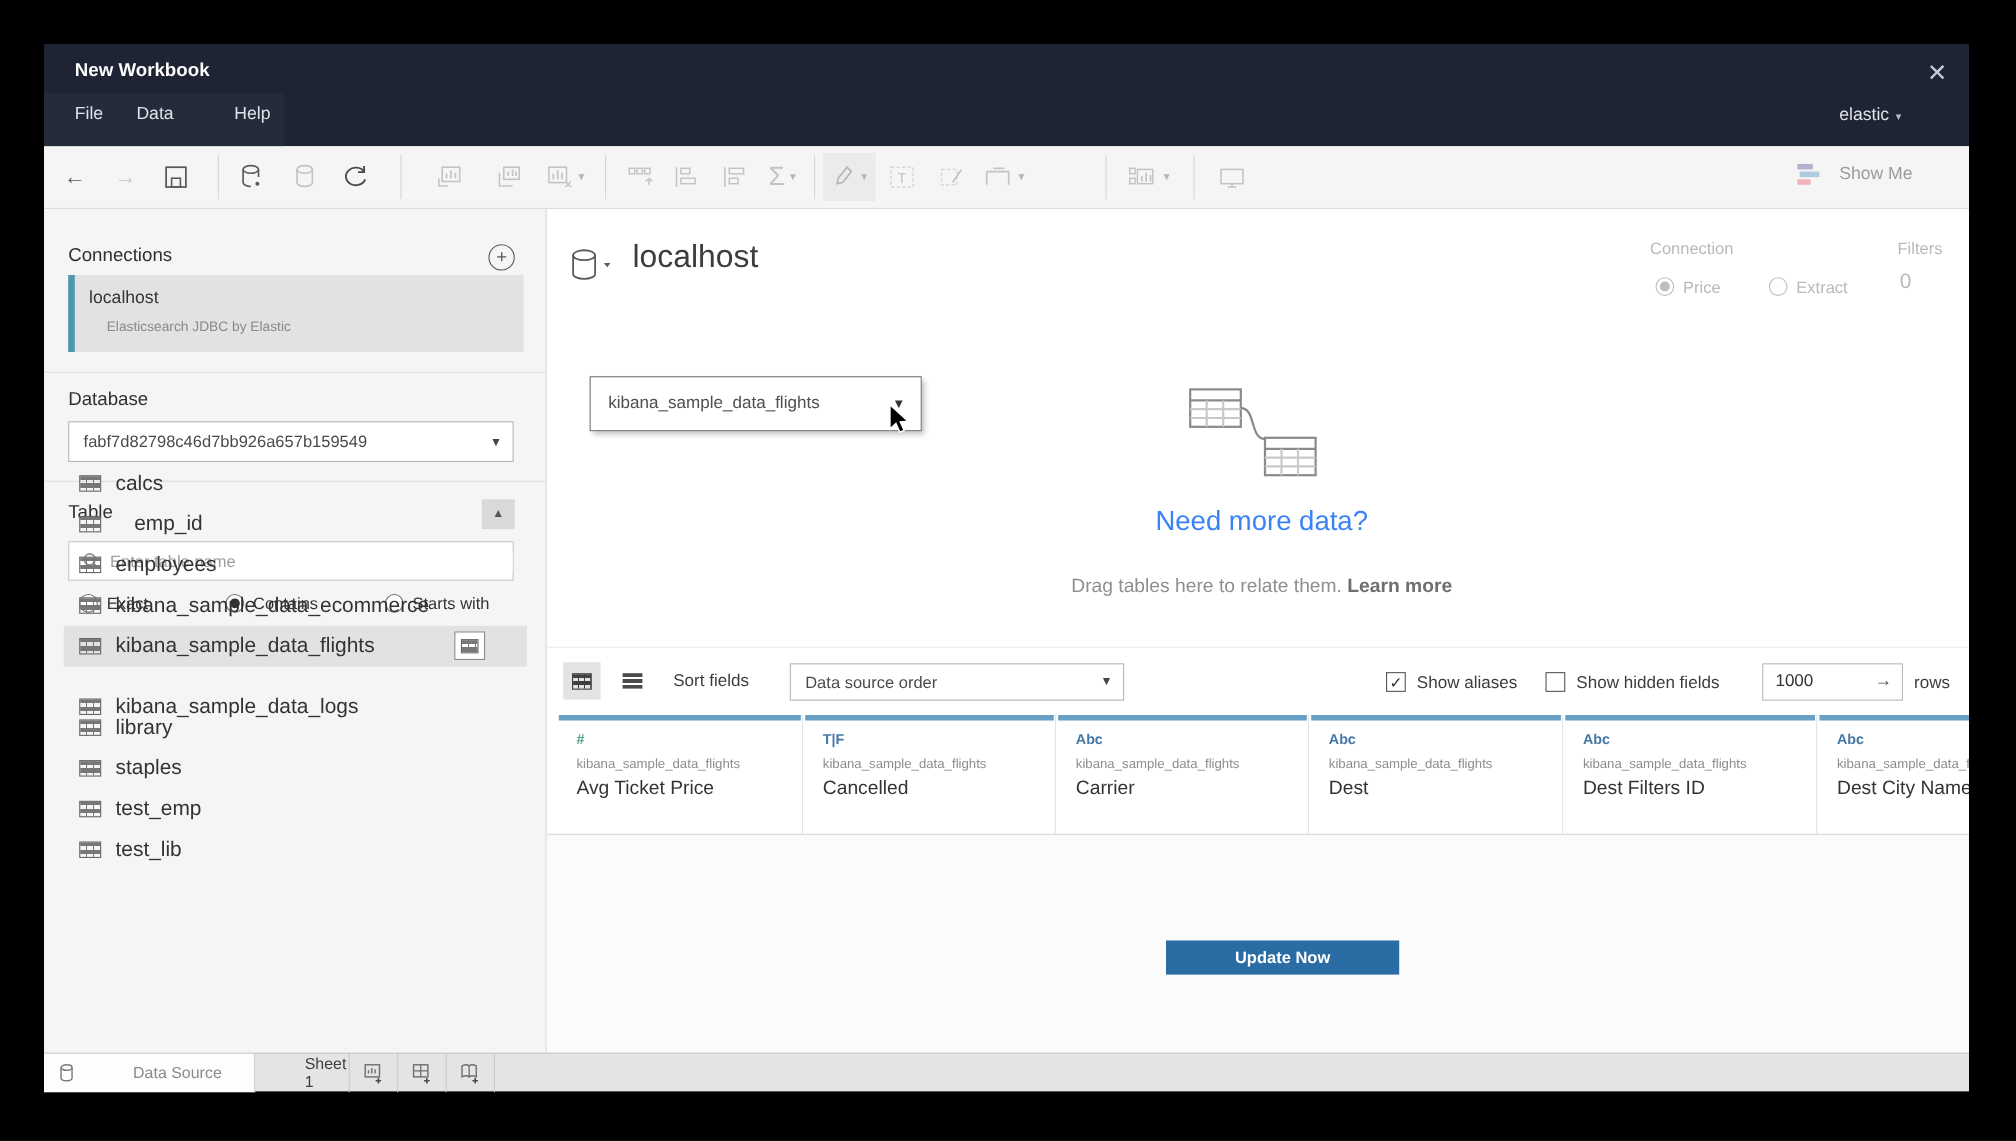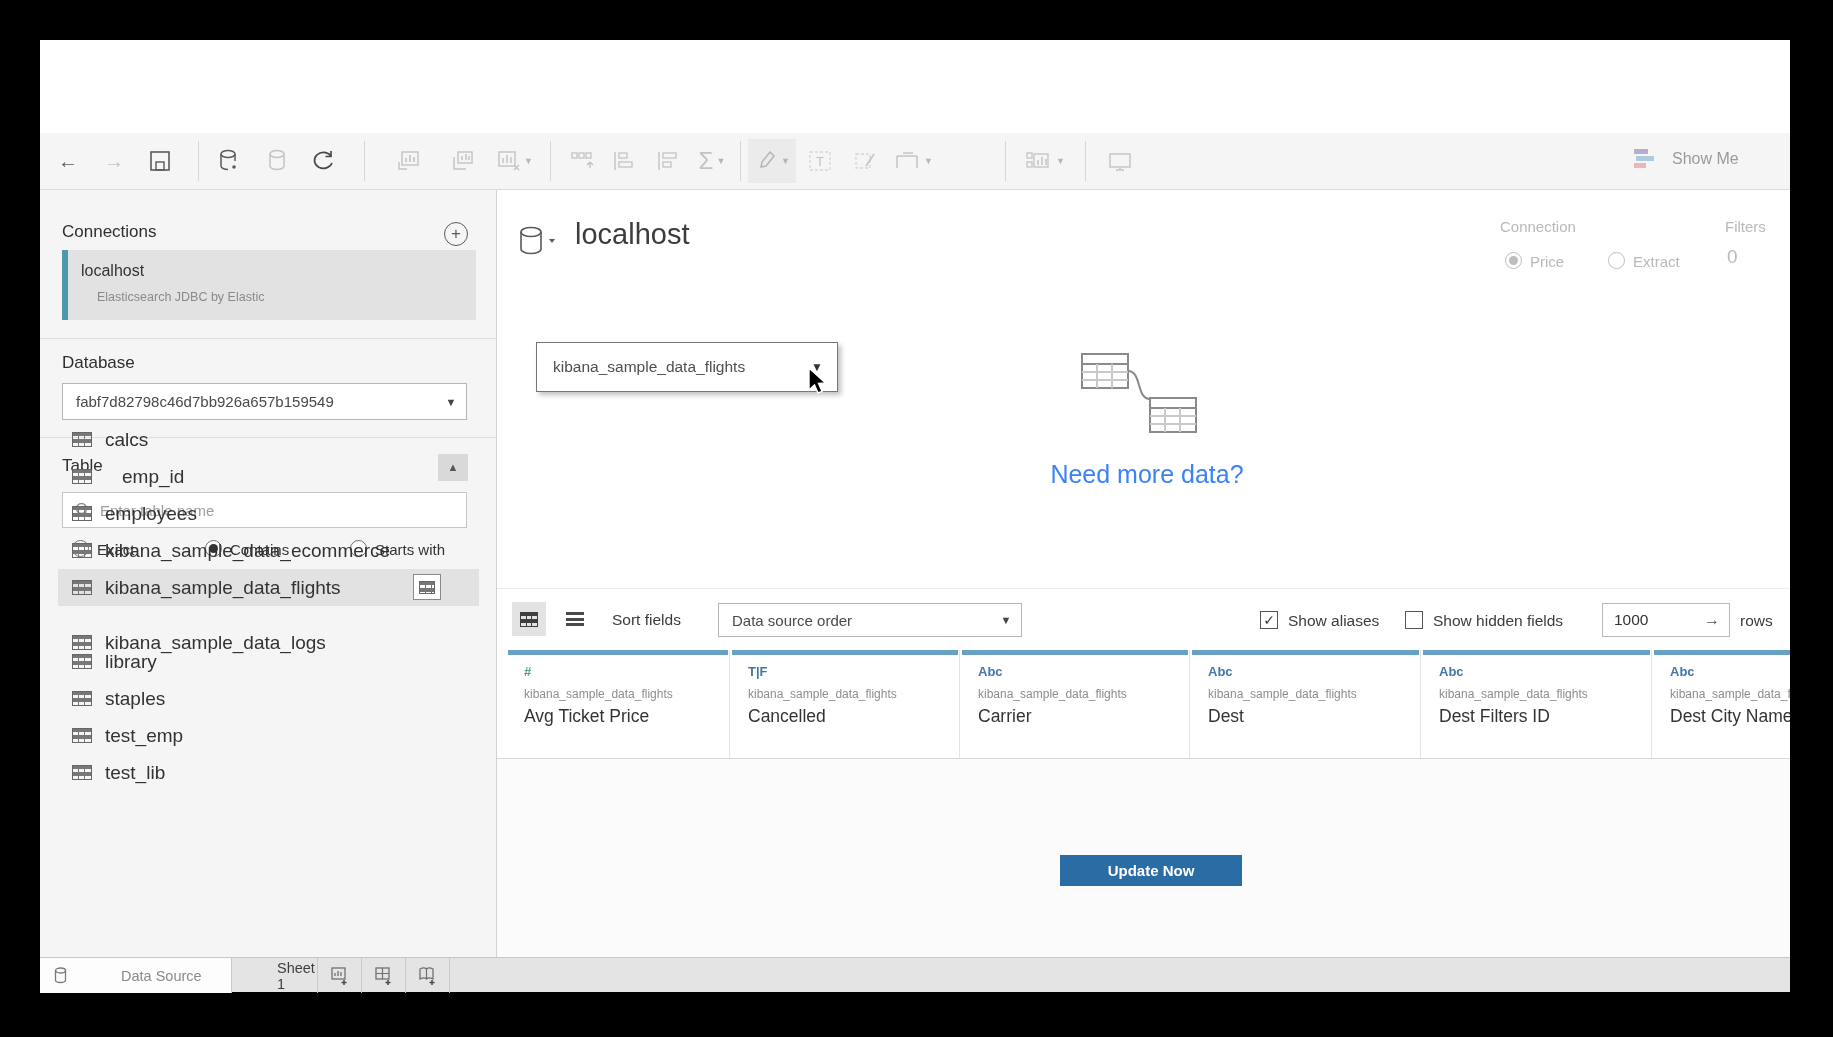--- a/index.html
+++ b/index.html
@@ -91,36 +91,45 @@
   .rows-input span.val { flex:1; padding-left:11px; font-size:15.5px; color:#333; }
   .rows-input span.arr { width:34px; text-align:center; color:#555; font-size:16px; }
 
   
   .colhead { position:absolute; top:460px; height:108px; background:#fff; border-right:1px solid #e4e4e4; }
   .colbar { position:absolute; left:0; top:0; height:5px; background:#69a0c5; }
   .coltype { position:absolute; left:16px; top:14px; font-size:13px; font-weight:bold; }
   .coltable { position:absolute; left:16px; top:37px; font-size:12px; color:#8d8d8d; white-space:nowrap; }
   .colfield { position:absolute; left:16px; top:56px; font-size:17.5px; color:#333; white-space:nowrap; }
   .gridarea { position:absolute; left:0; top:568px; width:1293px; height:199px; background:#fbfbfb; border-top:1px solid #d8d8d8; }
-  .update-btn { position:absolute; left:563px; top:96px; width:182px; height:31px; background:#2a6da4; color:#fff; font-size:15px; font-weight:bold; text-align:center; line-height:31px; }
+  .update-btn { position:absolute; left:563px; top:96px; width:212px; height:31px; background:#2a6da4; color:#fff; font-size:15px; font-weight:bold; text-align:center; line-height:31px; }
 
   
   .tabbar { position:absolute; left:0; top:917px; width:1750px; height:35px; background:#e4e4e4; border-top:1px solid #c8c8c8; }
   .tab { position:absolute; top:0; height:35px; display:flex; align-items:center; border-right:1px solid #c9c9c9; }
   .tab.active { background:#fdfdfd; }
   .tab-label { font-size:14.5px;margin-left:45px; }
   .sheetbtn { position:absolute; top:0; width:44px; height:35px; display:flex; align-items:center; justify-content:center; border-right:1px solid #c9c9c9; color:#6f6f6f; }
 
   .cursor-svg { position:absolute; left:308px; top:176px; }
 </style>
 </head>
 <body>
 
 <div class="window">
 
+  <div class="titlebar">
+    <div class="menustrip"></div>
+    <div class="wb-title">New Workbook</div>
+    <div class="close-x">✕</div>
+    <div class="menu-item" style="left:28px;">File</div>
+    <div class="menu-item" style="left:84px;">Data</div>
+    <div class="menu-item" style="left:173px;">Help</div>
+    <div class="user-menu"><span>elastic</span><span class="caret">▾</span></div>
+  </div>
 
   <div class="toolbar">
     <div class="tb" style="left:10px;width:36px;">←</div>
     <div class="tb dis" style="left:56px;width:36px;">→</div>
     <div class="tb" style="left:102px;width:36px;">
       <svg class="ic" width="22" height="22" viewBox="0 0 22 22">
           <rect x="2" y="2" width="18" height="18" fill="none" stroke="#5a5a5a" stroke-width="1.6"></rect>
           <rect x="7" y="12" width="8" height="8" fill="none" stroke="#5a5a5a" stroke-width="1.4"></rect>
         </svg>
     </div>
@@ -366,20 +375,21 @@
         <path d="M56 25 c14 0, 8 28, 22 28" stroke="#8a8a8a"></path>
         <rect x="78" y="52" width="46" height="34"></rect>
         <path d="M78 62 h46"></path>
           <path d="M78 70 h46" stroke="#c9c9c9"></path>
           <path d="M78 78 h46" stroke="#c9c9c9"></path>
         <path d="M93 62 v24" stroke="#c9c9c9"></path>
           <path d="M108 62 v24" stroke="#c9c9c9"></path>
       </g>
     </svg>
     <div class="empty-title">Need more data?</div>
+    <div class="empty-sub"><span>Drag tables here to relate them.</span> <b>Learn more</b></div>
 
     <div class="meta-divider"></div>
     <div class="viewbtn active" style="left:15px;">
         <span class="gridglyph"></span>
       </div>
     <div class="viewbtn" style="left:61px;">
         <span class="listglyph"></span>
       </div>
     <div class="meta-label" style="left:115px;top:421px;">Sort fields</div>
     <div class="dropdown sort-dd">

